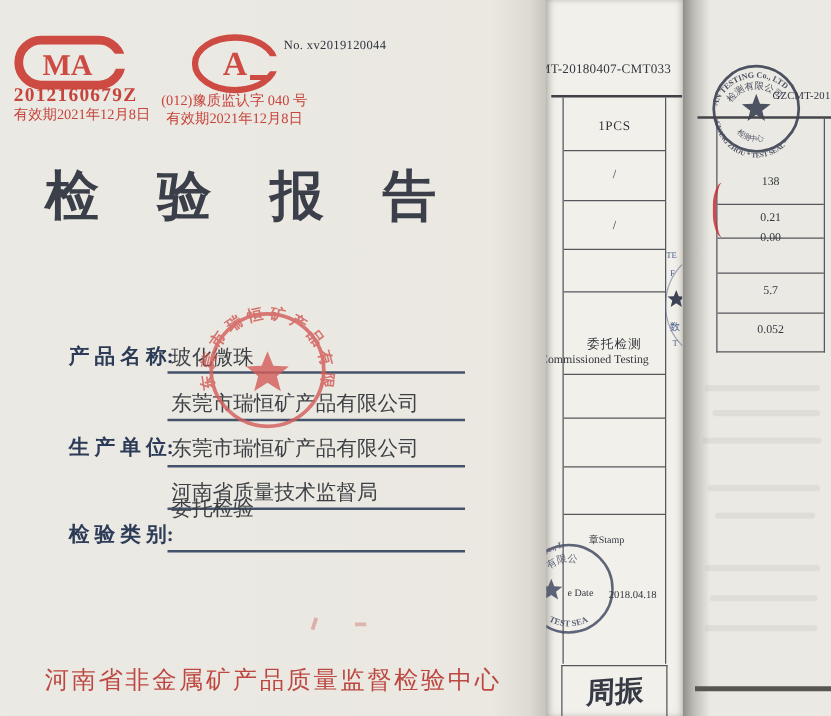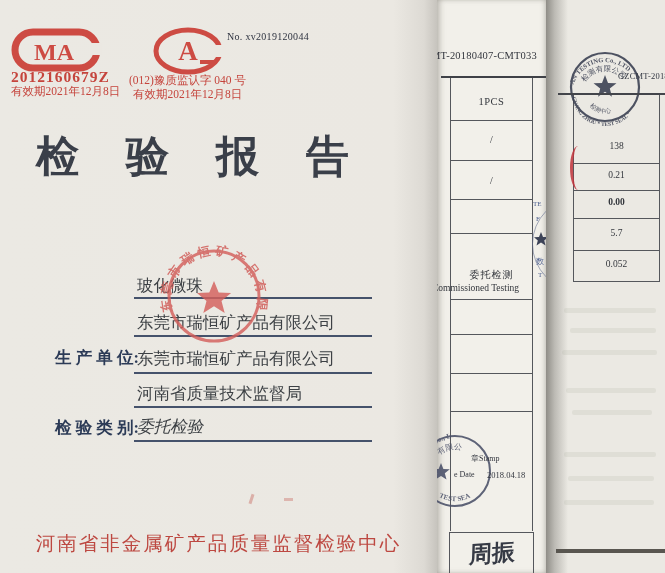--- a/index.html
+++ b/index.html
@@ -70,35 +70,36 @@
       <rect x="64" y="19" width="12" height="12" fill="#ebe8e2"></rect>
       <text x="38" y="34" font-size="27" font-weight="bold" text-anchor="middle" fill="#cd4b43">A</text>
       <rect x="50" y="34" width="15" height="4" fill="#cd4b43"></rect>
     </svg>
     <div class="abs no-text">No. xv2019120044</div>
     <div class="abs cal-approval">(012)豫质监认字 040 号</div>
     <div class="abs cal-valid">有效期2021年12月8日</div>
 
     <div class="abs doc-title">检验报告</div>
 
+    <div class="abs field-label" style="top:274px;">产 品 名 称:</div>
     <div class="abs field-value" style="top:275px;">玻化微珠</div>
     <div class="abs field-line" style="top:297px;"></div>
 
     <div class="abs field-value" style="top:312px;">东莞市瑞恒矿产品有限公司</div>
     <div class="abs field-line" style="top:335px;"></div>
 
     <div class="abs field-label" style="top:347px;">生 产 单 位:</div>
     <div class="abs field-value" style="top:348px;">东莞市瑞恒矿产品有限公司</div>
     <div class="abs field-line" style="top:372px;"></div>
 
     <div class="abs field-value" style="top:383px;">河南省质量技术监督局</div>
     <div class="abs field-line" style="top:406px;"></div>
 
     <div class="abs field-label" style="top:417px;">检 验 类 别:</div>
-    <div class="abs field-value" style="top:416px;font-style:italic;">委托检验</div>
+    <div class="abs field-value" style="top:396px;">委托检验</div>
     <div class="abs field-line" style="top:440px;"></div>
 
     <svg class="abs" style="left:157px;top:239px;opacity:.82;" width="114" height="114" viewBox="0 0 114 114">
       <defs>
         <path id="sealArc" d="M 16,76 A 44,44 0 1 1 98,76"></path>
       </defs>
       <circle cx="57" cy="57" r="45" fill="none" stroke="#d4605c" stroke-width="3"></circle>
       <text font-size="12.5" fill="#d05a56" font-weight="bold">
         <textPath href="#sealArc" startOffset="2%" textLength="195">东莞市瑞恒矿产品有限公司</textPath>
       </text>
@@ -124,21 +125,21 @@
       <div class="m-div" style="top:256px;"></div>
       <div class="m-div" style="top:295px;"></div>
       <div class="m-div" style="top:333px;"></div>
 
       <div class="m-cell" style="top:18px;font-size:10.5px;letter-spacing:.5px;">1PCS</div>
       <div class="m-cell" style="top:56px;font-size:10px;">/</div>
       <div class="m-cell" style="top:97px;font-size:10px;">/</div>
       <div class="m-cell" style="top:190px;font-size:10px;letter-spacing:1px;">委托检测</div>
       <div class="m-cell" style="top:205px;font-size:9.5px;white-space:nowrap;margin-left:-19px;">Commissioned Testing</div>
 
-      <div class="abs" style="left:20px;top:375px;font-size:8px;color:#33363f;z-index:2;">章Stamp</div>
+      <div class="abs" style="left:20px;top:348px;font-size:8px;color:#33363f;z-index:2;">章Stamp</div>
       <div class="abs" style="left:3px;top:392px;font-size:8px;color:#33363f;z-index:2;">e Date</div>
       <div class="abs" style="left:36px;top:392px;font-size:8.5px;color:#33363f;z-index:2;white-space:nowrap;">2018.04.18</div>
     </div>
 
     <svg class="abs" style="left:-26px;top:427px;opacity:.88;" width="88" height="88" viewBox="0 0 88 88">
       <defs>
         <path id="msTop" d="M 12,52 A 33,33 0 1 1 76,52"></path>
         <path id="msBot" d="M 13,50 A 32,32 0 0 0 75,50"></path>
         <path id="msIn" d="M 22,52 A 23,23 0 1 1 66,52"></path>
       </defs>
@@ -198,21 +199,21 @@
     <div class="abs r-rule"></div>
 
     <div class="abs r-table">
       <div class="m-div" style="top:68px;"></div>
       <div class="m-div" style="top:95px;"></div>
       <div class="m-div" style="top:123px;"></div>
       <div class="m-div" style="top:155px;"></div>
 
       <div class="r-cell" style="top:46px;">138</div>
       <div class="r-cell" style="top:75px;">0.21</div>
-      <div class="r-cell" style="top:102px;font-weight:bold;">0.00</div>
+      <div class="r-cell" style="top:91px;">0.00</div>
       <div class="r-cell" style="top:133px;">5.7</div>
       <div class="r-cell" style="top:164px;">0.052</div>
     </div>
 
     <div class="abs crescent"></div>
 
     <div class="abs bleed" style="left:18px;top:308px;width:92px;height:5px;"></div>
     <div class="abs bleed" style="left:24px;top:328px;width:86px;height:5px;"></div>
     <div class="abs bleed" style="left:16px;top:350px;width:95px;height:5px;"></div>
     <div class="abs bleed" style="left:20px;top:388px;width:90px;height:5px;"></div>

